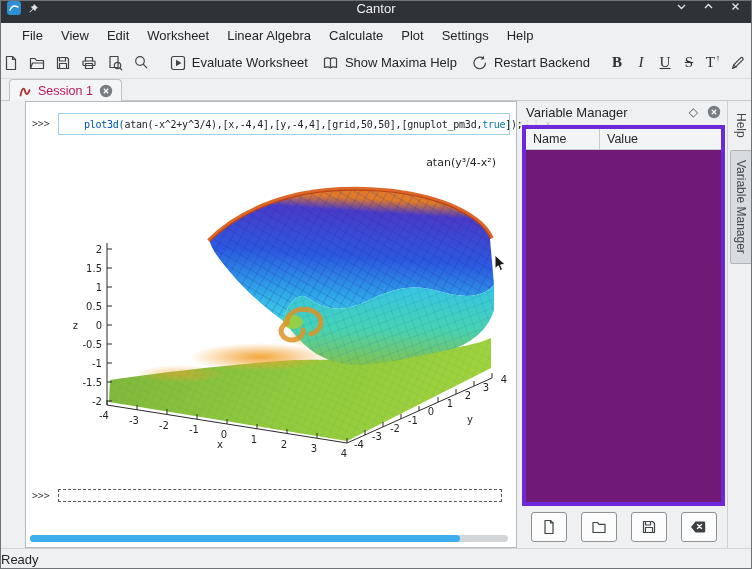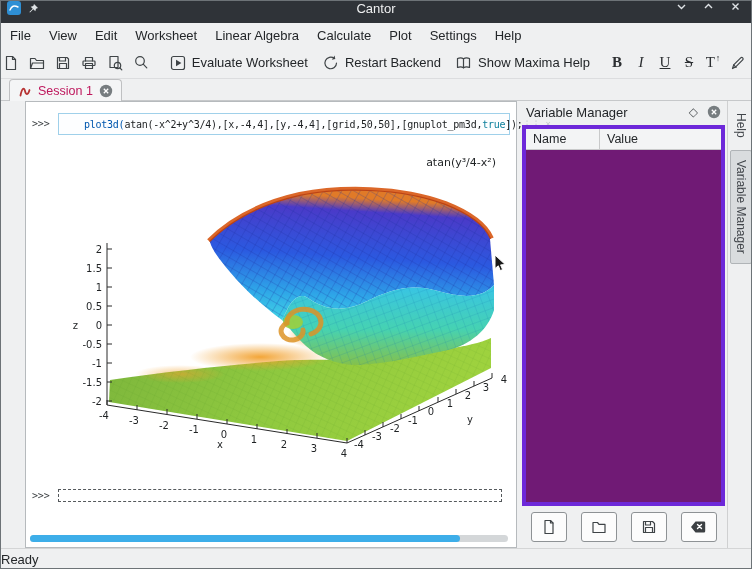--- a/index.html
+++ b/index.html
@@ -7,21 +7,21 @@
   #window{position:relative;width:752px;height:569px;background:#eff0f1;border:1px solid #6d7377;box-sizing:border-box;overflow:hidden;}
 
   
   .titlebar{position:absolute;left:0;top:0;width:100%;height:22px;background:#2f3338;display:flex;align-items:flex-start;gap:16px;}
   .tb-left{display:flex;align-items:center;gap:7px;margin-left:6px;z-index:2;}
   .tb-title{position:absolute;left:0;right:0;text-align:center;font-size:13px;color:#eff0f1;}
   .tb-controls{margin-left:auto;display:flex;align-items:center;gap:16px;margin-right:10px;z-index:2;}
   .tb-controls svg{display:block;cursor:default;}
 
   
-  .menubar{position:absolute;left:0;top:22px;width:100%;height:24px;display:flex;align-items:center;padding-left:0;box-sizing:border-box;}
+  .menubar{position:absolute;left:0;top:22px;width:100%;height:24px;display:flex;align-items:center;padding-left:12px;box-sizing:border-box;}
   .menu-item{font-size:13px;color:#232629;padding:3px 9px;border-radius:3px;}
 
   
   .toolbar{position:absolute;left:0;top:46px;width:100%;height:32px;display:flex;align-items:center;padding:0 0 0 4px;box-sizing:border-box;border-bottom:1px solid #dcdddf;justify-content:flex-end;}
   .tb-btn{width:26px;height:26px;display:flex;align-items:center;justify-content:center;border-radius:3px;flex:0 0 auto;}
   .tb-text-btn{display:flex;align-items:center;gap:5px;height:26px;padding:0 7px;font-size:13px;color:#232629;border-radius:3px;flex:0 0 auto;white-space:nowrap;}
   .grp-gap{width:8px;flex:0 0 auto;}
   .fmt{width:24px;height:26px;display:flex;align-items:center;justify-content:center;font-family:"Liberation Serif",serif;font-size:15px;color:#2b2e31;flex:0 0 auto;}
   .fmt.bold{font-weight:bold;}
   .fmt.italic{font-style:italic;}
@@ -159,31 +159,31 @@
     <div class="grp-gap"></div>
     <div class="tb-text-btn">
       <svg width="18" height="18" viewBox="0 0 18 18">
           <rect class="ic" x="2.5" y="2.5" width="13" height="13" rx="2"></rect>
           <path d="M7 5.8v6.4l5.4-3.2z" fill="#3f4447"></path>
         </svg>
       <span>Evaluate Worksheet</span>
     </div>
     <div class="tb-text-btn">
       <svg width="18" height="18" viewBox="0 0 18 18">
+          <path class="ic" d="M2.5 4.5c2.3-1 4.2-1 6 .3 1.8-1.3 3.7-1.3 6-.3v9c-2.3-1-4.2-1-6 .3-1.8-1.3-3.7-1.3-6-.3z"></path>
+          <path class="ic" d="M8.5 4.8v9"></path>
+        </svg>
+      <span>Show Maxima Help</span>
+    </div>
+    <div class="tb-text-btn">
+      <svg width="18" height="18" viewBox="0 0 18 18">
           <path class="ic" d="M14.5 9a5.8 5.8 0 1 1-2.2-4.6"></path>
           <path d="M12.6 1.5l.7 3.5-3.5.7z" fill="#3f4447"></path>
         </svg>
       <span>Restart Backend</span>
-    </div>
-    <div class="tb-text-btn">
-      <svg width="18" height="18" viewBox="0 0 18 18">
-          <path class="ic" d="M2.5 4.5c2.3-1 4.2-1 6 .3 1.8-1.3 3.7-1.3 6-.3v9c-2.3-1-4.2-1-6 .3-1.8-1.3-3.7-1.3-6-.3z"></path>
-          <path class="ic" d="M8.5 4.8v9"></path>
-        </svg>
-      <span>Show Maxima Help</span>
     </div>
     <div class="grp-gap"></div>
     <div class="fmt bold">B</div>
     <div class="fmt italic">I</div>
     <div class="fmt underline">U</div>
     <div class="fmt strike">S</div>
     <div class="fmt">
         <span>T</span>
         <span class="sup">↑</span>
       </div>

